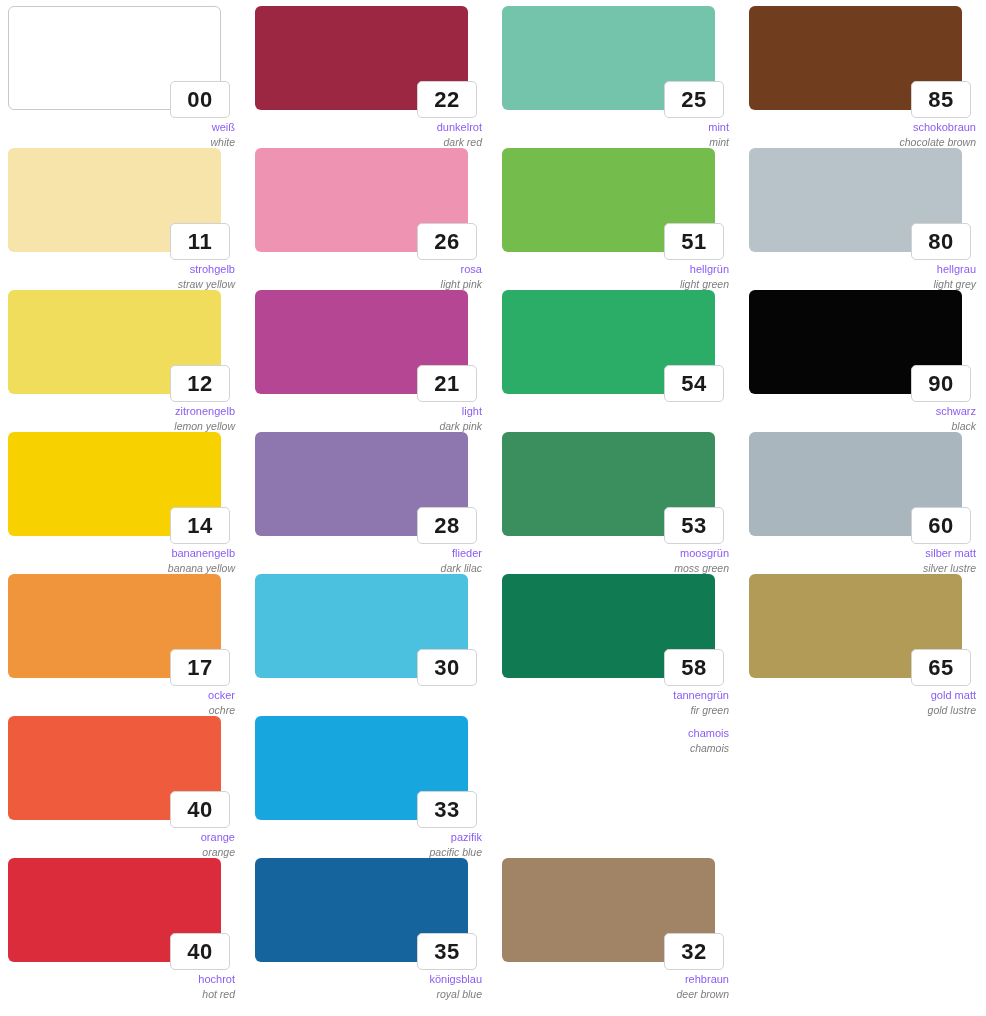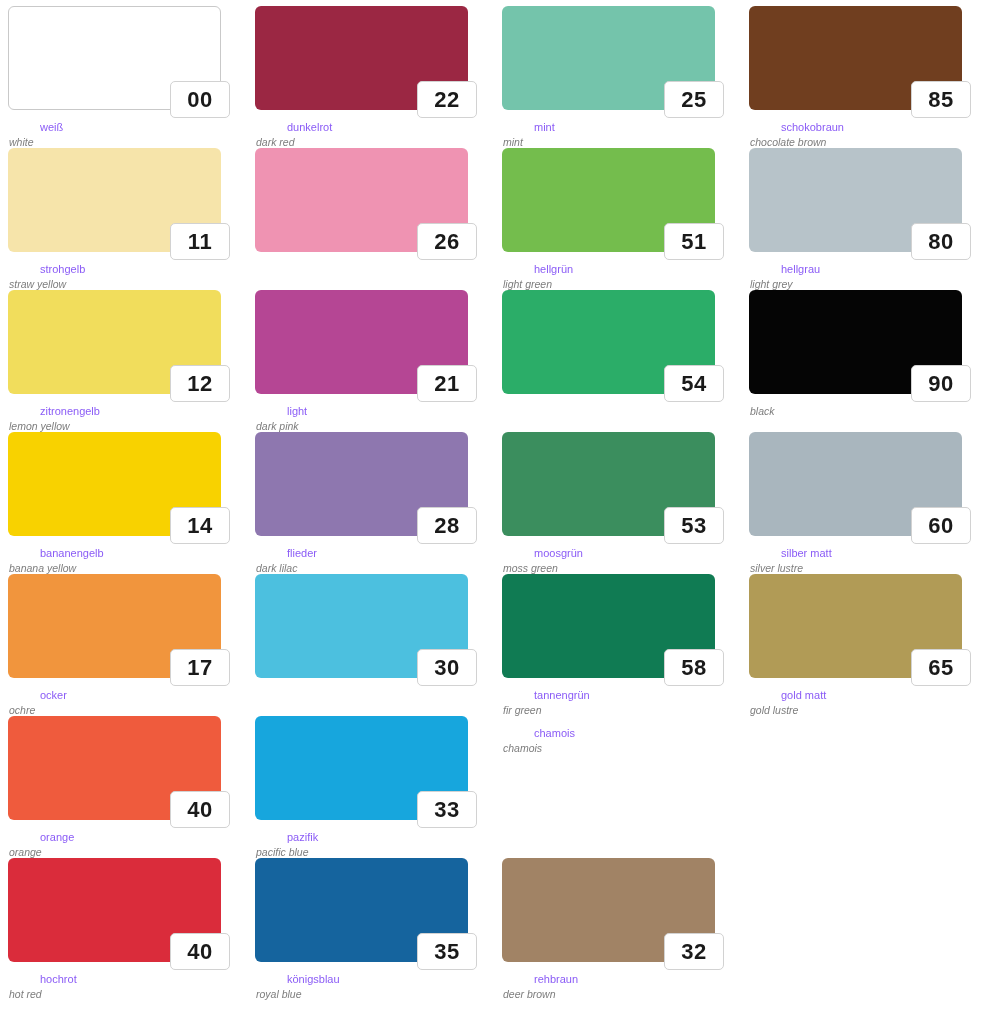--- a/index.html
+++ b/index.html
@@ -13,20 +13,21 @@
     overflow: hidden;
   }
 
   #swatch-grid {
     display: grid;
     grid-template-columns: repeat(4, 247px);
     grid-template-rows: repeat(7, 142px);
     width: 986px;
     height: 1016px;
     padding: 6px 0 0 0;
+    text-align: right;
   }
 
   .swatch-cell {
     position: relative;
     width: 247px;
     height: 142px;
     padding: 0 12px 0 8px;
   }
 
   .swatch-cell.empty-cell { visibility: hidden; }
@@ -141,20 +142,24 @@
       <div class="labels">
         <div class="name-de">strohgelb</div>
         <div class="name-en">straw yellow</div>
       </div>
     </div>
     <div class="swatch-cell">
       <div class="chip-wrap">
         <div class="chip" style="background: rgb(239, 147, 178);"></div>
         <div class="number-badge">26</div>
       </div>
+      <div class="labels">
+        <div class="name-de">rosa</div>
+        <div class="name-en">light pink</div>
+      </div>
     </div>
     <div class="swatch-cell">
       <div class="chip-wrap">
         <div class="chip" style="background: rgb(116, 189, 77);"></div>
         <div class="number-badge">51</div>
       </div>
       <div class="labels">
         <div class="name-de">hellgrün</div>
         <div class="name-en">light green</div>
       </div>
@@ -194,20 +199,21 @@
         <div class="chip" style="background: rgb(43, 173, 104);"></div>
         <div class="number-badge">54</div>
       </div>
     </div>
     <div class="swatch-cell">
       <div class="chip-wrap">
         <div class="chip" style="background: rgb(5, 5, 5);"></div>
         <div class="number-badge">90</div>
       </div>
       <div class="labels">
+        <div class="name-de">schwarz</div>
         <div class="name-en">black</div>
       </div>
     </div>
     <div class="swatch-cell">
       <div class="chip-wrap">
         <div class="chip" style="background: rgb(248, 210, 0);"></div>
         <div class="number-badge">14</div>
       </div>
       <div class="labels">
         <div class="name-de">bananengelb</div>

